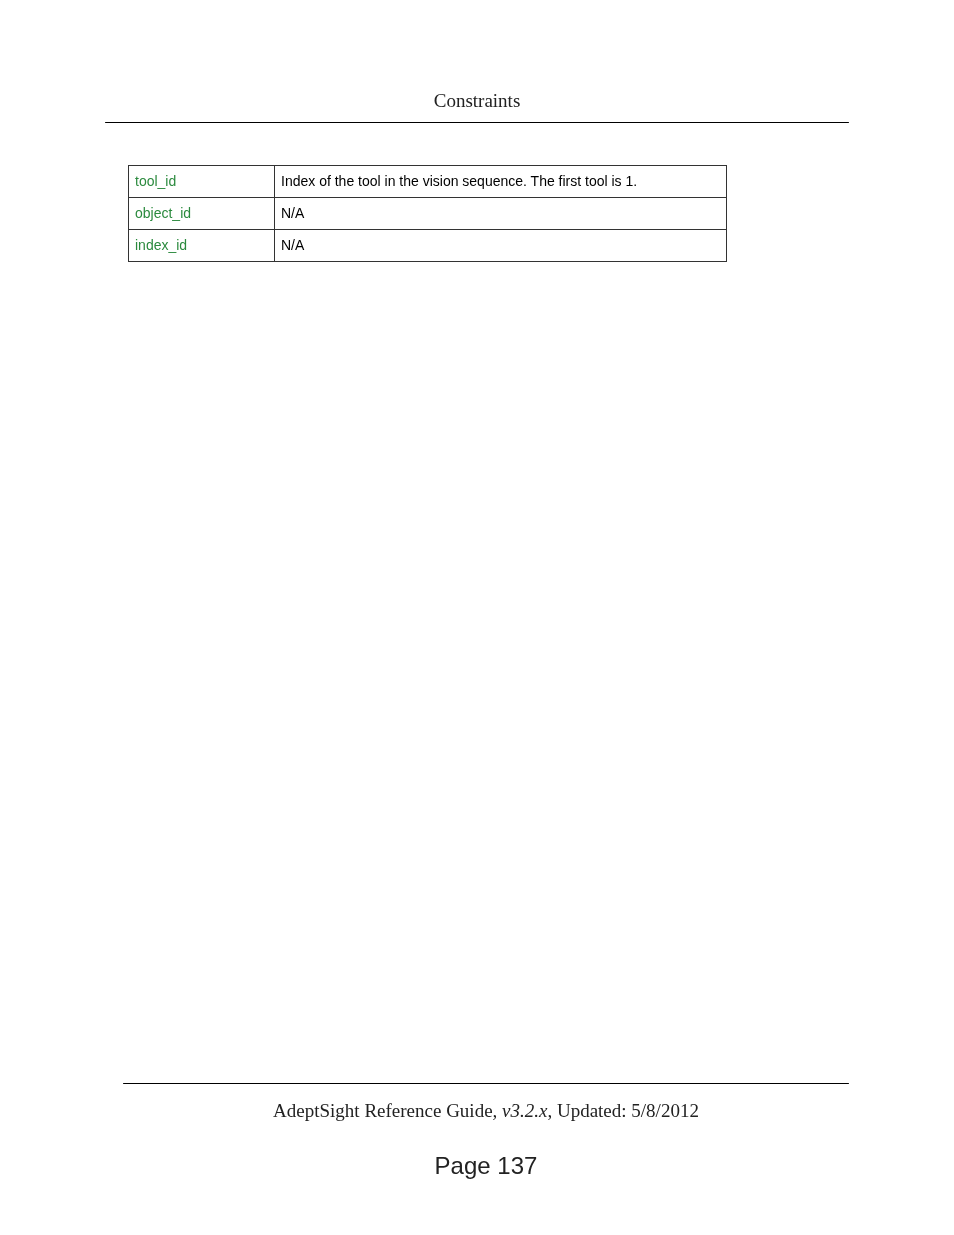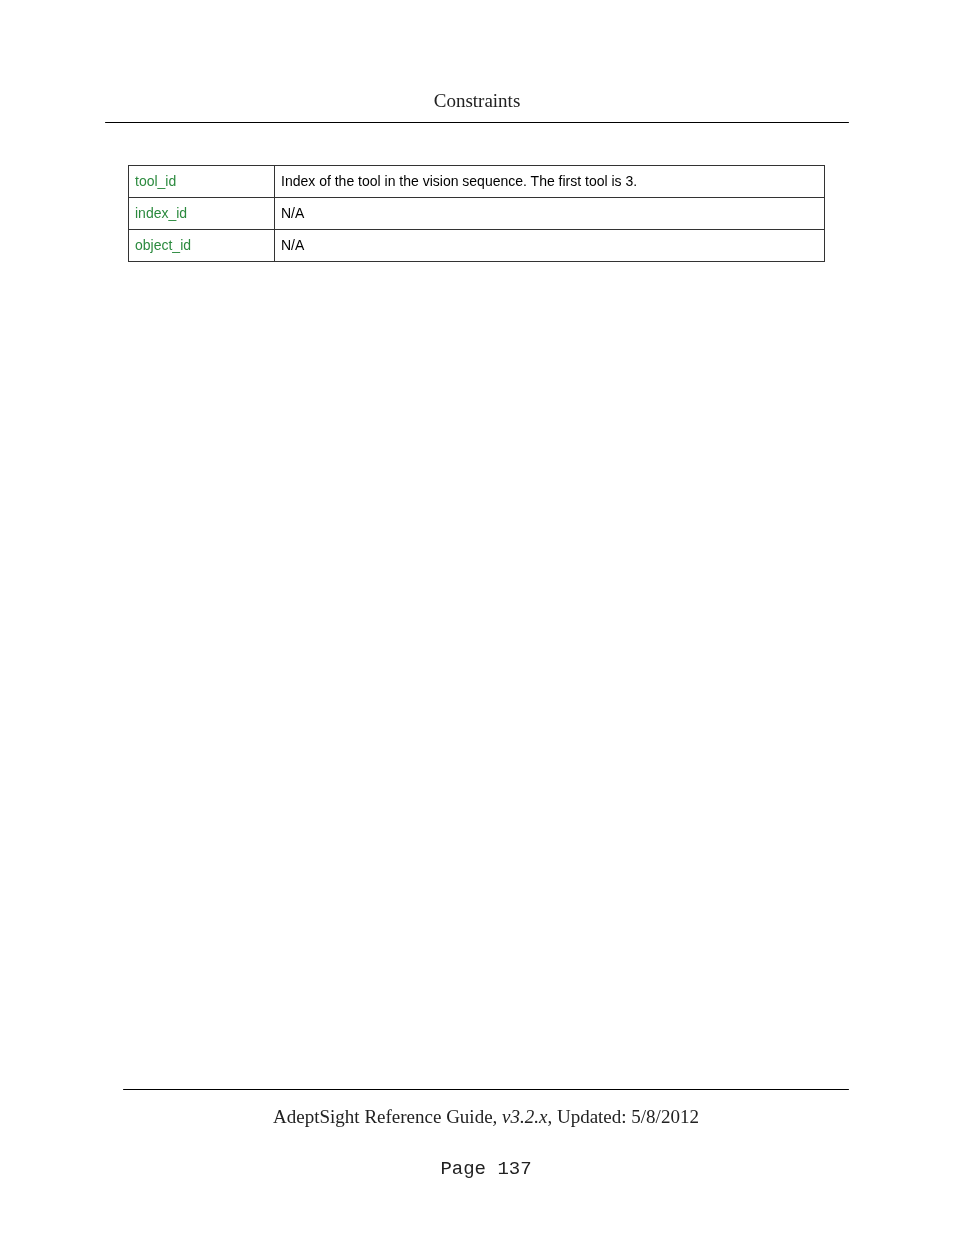--- a/index.html
+++ b/index.html
@@ -25,21 +25,21 @@
     font-size: 19px;
     color: #222;
     margin-bottom: 10px;
   }
   .header-rule {
     border: none;
     border-top: 1.5px solid #000;
     margin-bottom: 42px;
   }
   .prop-table {
-    width: 697px;
+    width: 599px;
     margin-left: 23px;
     border-collapse: collapse;
     font-family: Verdana, Geneva, sans-serif;
     font-size: 14px;
   }
   .prop-table td {
     border: 1px solid #333;
     padding: 6px 6px 6px 6px;
     vertical-align: middle;
     line-height: 1.35;
@@ -69,44 +69,44 @@
   .footer-line1 {
     font-family: "Times New Roman", Times, serif;
     font-size: 19px;
     color: #222;
     margin-bottom: 30px;
   }
   .footer-line1 .italic {
     font-style: italic;
   }
   .footer-line2 {
-    font-family: Liberation Mono, monospace;
-    font-size: 19px;
+    font-family: Liberation Sans, sans-serif;
+    font-size: 24px;
     color: #222;
   }
 </style>
 </head>
 <body>
 
 <div class="page">
   <div class="header-title">Constraints</div>
   <hr class="header-rule">
 
   <table class="prop-table">
     <tbody>
       <tr>
         <td class="key">tool_id</td>
-        <td class="val">Index of the tool in the vision sequence. The first tool is 3.</td>
+        <td class="val">Index of the tool in the vision sequence. The first tool is 1.</td>
+      </tr>
+      <tr>
+        <td class="key">object_id</td>
+        <td class="val">N/A</td>
       </tr>
       <tr>
         <td class="key">index_id</td>
-        <td class="val">N/A</td>
-      </tr>
-      <tr>
-        <td class="key">object_id</td>
         <td class="val">N/A</td>
       </tr>
     </tbody>
   </table>
 </div>
 
 <div class="footer">
   <hr class="footer-rule">
   <div class="footer-line1">
     <span>AdeptSight Reference Guide</span><span class="italic">, v3.2.x</span><span>, Updated: </span><span>5/8/2012</span>

